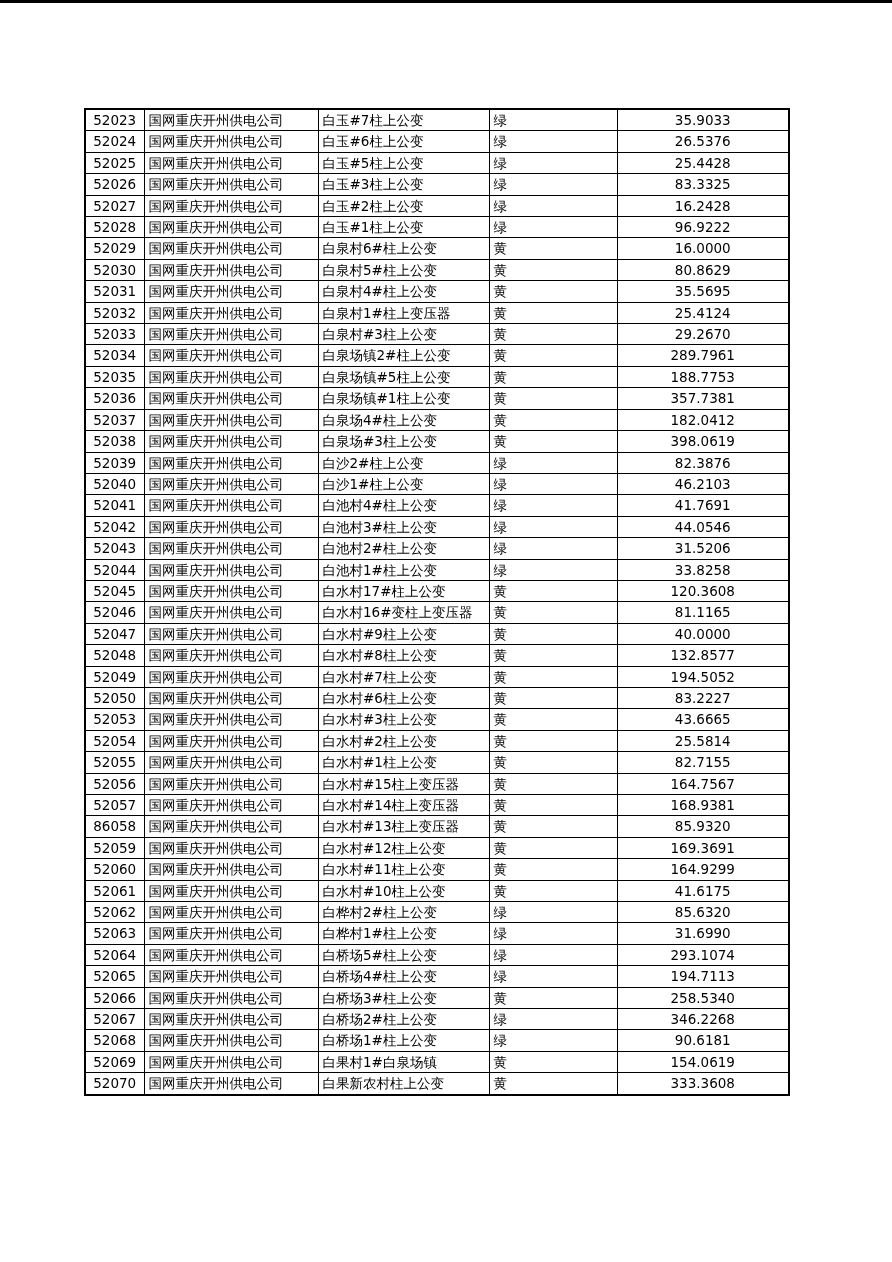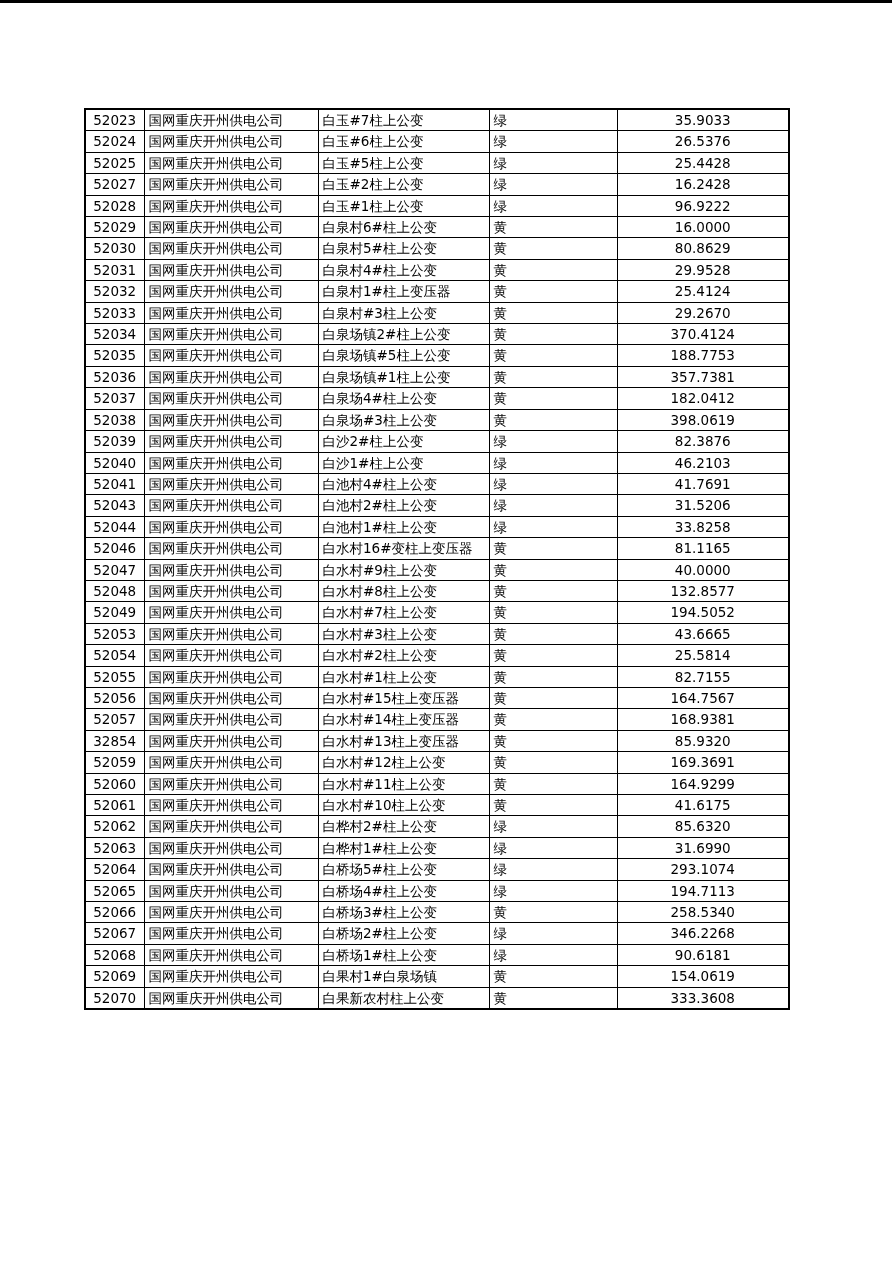--- a/index.html
+++ b/index.html
@@ -75,20 +75,27 @@
         <td class="c-center">26.5376</td>
       </tr>
       <tr>
         <td class="c-center">52025</td>
         <td class="c-left">国网重庆开州供电公司</td>
         <td class="c-left">白玉#5柱上公变</td>
         <td class="c-left">绿</td>
         <td class="c-center">25.4428</td>
       </tr>
       <tr>
+        <td class="c-center">52026</td>
+        <td class="c-left">国网重庆开州供电公司</td>
+        <td class="c-left">白玉#3柱上公变</td>
+        <td class="c-left">绿</td>
+        <td class="c-center">83.3325</td>
+      </tr>
+      <tr>
         <td class="c-center">52027</td>
         <td class="c-left">国网重庆开州供电公司</td>
         <td class="c-left">白玉#2柱上公变</td>
         <td class="c-left">绿</td>
         <td class="c-center">16.2428</td>
       </tr>
       <tr>
         <td class="c-center">52028</td>
         <td class="c-left">国网重庆开州供电公司</td>
         <td class="c-left">白玉#1柱上公变</td>
@@ -107,42 +114,42 @@
         <td class="c-left">国网重庆开州供电公司</td>
         <td class="c-left">白泉村5#柱上公变</td>
         <td class="c-left">黄</td>
         <td class="c-center">80.8629</td>
       </tr>
       <tr>
         <td class="c-center">52031</td>
         <td class="c-left">国网重庆开州供电公司</td>
         <td class="c-left">白泉村4#柱上公变</td>
         <td class="c-left">黄</td>
-        <td class="c-center">29.9528</td>
+        <td class="c-center">35.5695</td>
       </tr>
       <tr>
         <td class="c-center">52032</td>
         <td class="c-left">国网重庆开州供电公司</td>
         <td class="c-left">白泉村1#柱上变压器</td>
         <td class="c-left">黄</td>
         <td class="c-center">25.4124</td>
       </tr>
       <tr>
         <td class="c-center">52033</td>
         <td class="c-left">国网重庆开州供电公司</td>
         <td class="c-left">白泉村#3柱上公变</td>
         <td class="c-left">黄</td>
         <td class="c-center">29.2670</td>
       </tr>
       <tr>
         <td class="c-center">52034</td>
         <td class="c-left">国网重庆开州供电公司</td>
         <td class="c-left">白泉场镇2#柱上公变</td>
         <td class="c-left">黄</td>
-        <td class="c-center">370.4124</td>
+        <td class="c-center">289.7961</td>
       </tr>
       <tr>
         <td class="c-center">52035</td>
         <td class="c-left">国网重庆开州供电公司</td>
         <td class="c-left">白泉场镇#5柱上公变</td>
         <td class="c-left">黄</td>
         <td class="c-center">188.7753</td>
       </tr>
       <tr>
         <td class="c-center">52036</td>
@@ -180,34 +187,48 @@
         <td class="c-center">46.2103</td>
       </tr>
       <tr>
         <td class="c-center">52041</td>
         <td class="c-left">国网重庆开州供电公司</td>
         <td class="c-left">白池村4#柱上公变</td>
         <td class="c-left">绿</td>
         <td class="c-center">41.7691</td>
       </tr>
       <tr>
+        <td class="c-center">52042</td>
+        <td class="c-left">国网重庆开州供电公司</td>
+        <td class="c-left">白池村3#柱上公变</td>
+        <td class="c-left">绿</td>
+        <td class="c-center">44.0546</td>
+      </tr>
+      <tr>
         <td class="c-center">52043</td>
         <td class="c-left">国网重庆开州供电公司</td>
         <td class="c-left">白池村2#柱上公变</td>
         <td class="c-left">绿</td>
         <td class="c-center">31.5206</td>
       </tr>
       <tr>
         <td class="c-center">52044</td>
         <td class="c-left">国网重庆开州供电公司</td>
         <td class="c-left">白池村1#柱上公变</td>
         <td class="c-left">绿</td>
         <td class="c-center">33.8258</td>
       </tr>
       <tr>
+        <td class="c-center">52045</td>
+        <td class="c-left">国网重庆开州供电公司</td>
+        <td class="c-left">白水村17#柱上公变</td>
+        <td class="c-left">黄</td>
+        <td class="c-center">120.3608</td>
+      </tr>
+      <tr>
         <td class="c-center">52046</td>
         <td class="c-left">国网重庆开州供电公司</td>
         <td class="c-left">白水村16#变柱上变压器</td>
         <td class="c-left">黄</td>
         <td class="c-center">81.1165</td>
       </tr>
       <tr>
         <td class="c-center">52047</td>
         <td class="c-left">国网重庆开州供电公司</td>
         <td class="c-left">白水村#9柱上公变</td>
@@ -222,20 +243,27 @@
         <td class="c-center">132.8577</td>
       </tr>
       <tr>
         <td class="c-center">52049</td>
         <td class="c-left">国网重庆开州供电公司</td>
         <td class="c-left">白水村#7柱上公变</td>
         <td class="c-left">黄</td>
         <td class="c-center">194.5052</td>
       </tr>
       <tr>
+        <td class="c-center">52050</td>
+        <td class="c-left">国网重庆开州供电公司</td>
+        <td class="c-left">白水村#6柱上公变</td>
+        <td class="c-left">黄</td>
+        <td class="c-center">83.2227</td>
+      </tr>
+      <tr>
         <td class="c-center">52053</td>
         <td class="c-left">国网重庆开州供电公司</td>
         <td class="c-left">白水村#3柱上公变</td>
         <td class="c-left">黄</td>
         <td class="c-center">43.6665</td>
       </tr>
       <tr>
         <td class="c-center">52054</td>
         <td class="c-left">国网重庆开州供电公司</td>
         <td class="c-left">白水村#2柱上公变</td>
@@ -257,21 +285,21 @@
         <td class="c-center">164.7567</td>
       </tr>
       <tr>
         <td class="c-center">52057</td>
         <td class="c-left">国网重庆开州供电公司</td>
         <td class="c-left">白水村#14柱上变压器</td>
         <td class="c-left">黄</td>
         <td class="c-center">168.9381</td>
       </tr>
       <tr>
-        <td class="c-center">32854</td>
+        <td class="c-center">86058</td>
         <td class="c-left">国网重庆开州供电公司</td>
         <td class="c-left">白水村#13柱上变压器</td>
         <td class="c-left">黄</td>
         <td class="c-center">85.9320</td>
       </tr>
       <tr>
         <td class="c-center">52059</td>
         <td class="c-left">国网重庆开州供电公司</td>
         <td class="c-left">白水村#12柱上公变</td>
         <td class="c-left">黄</td>

